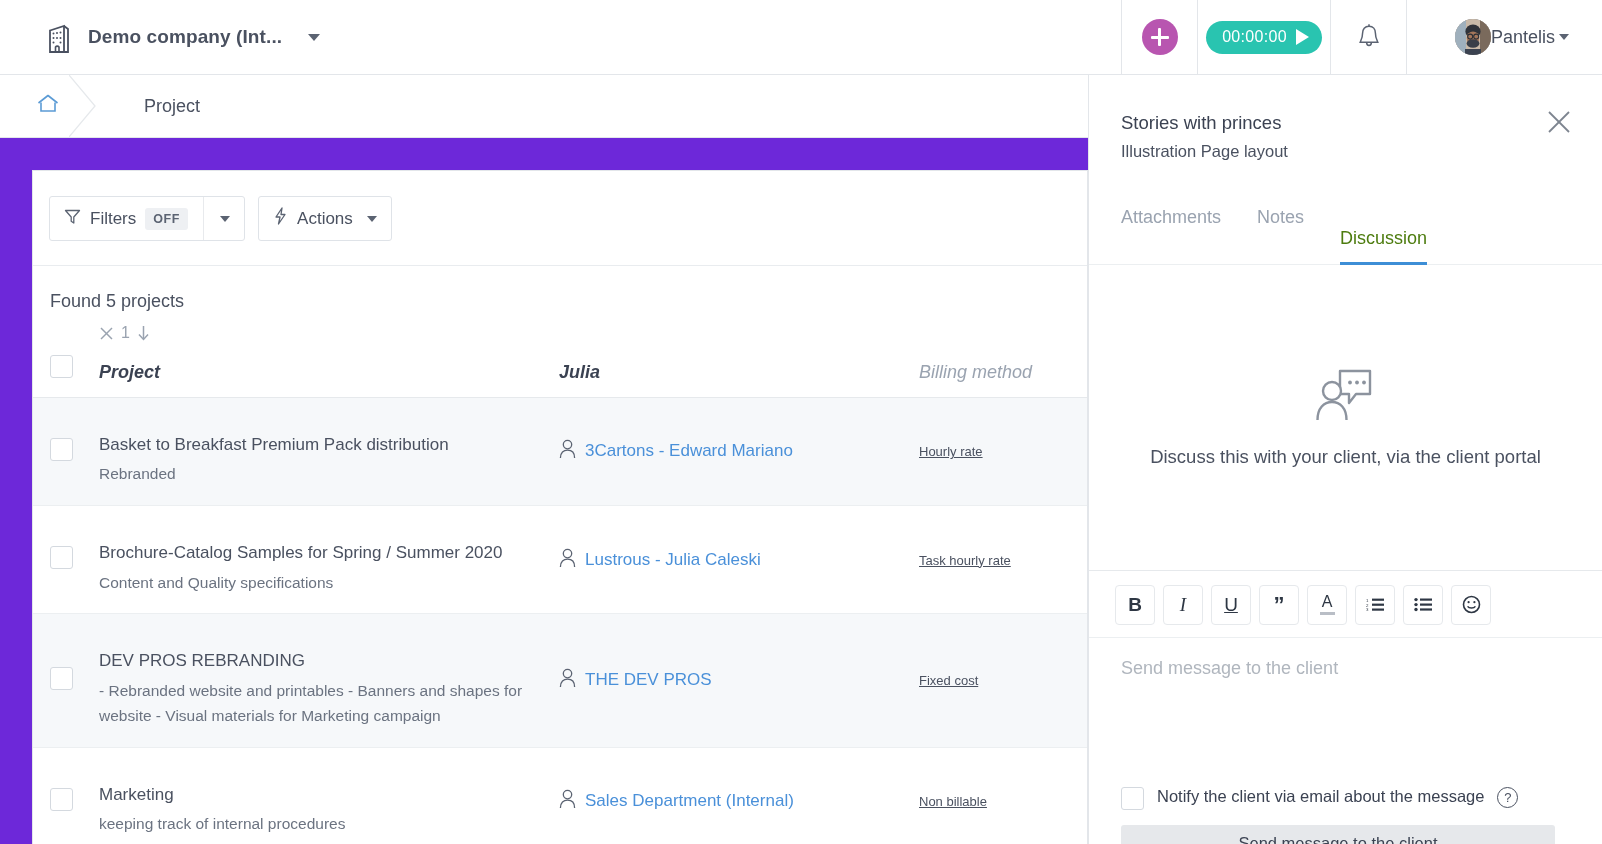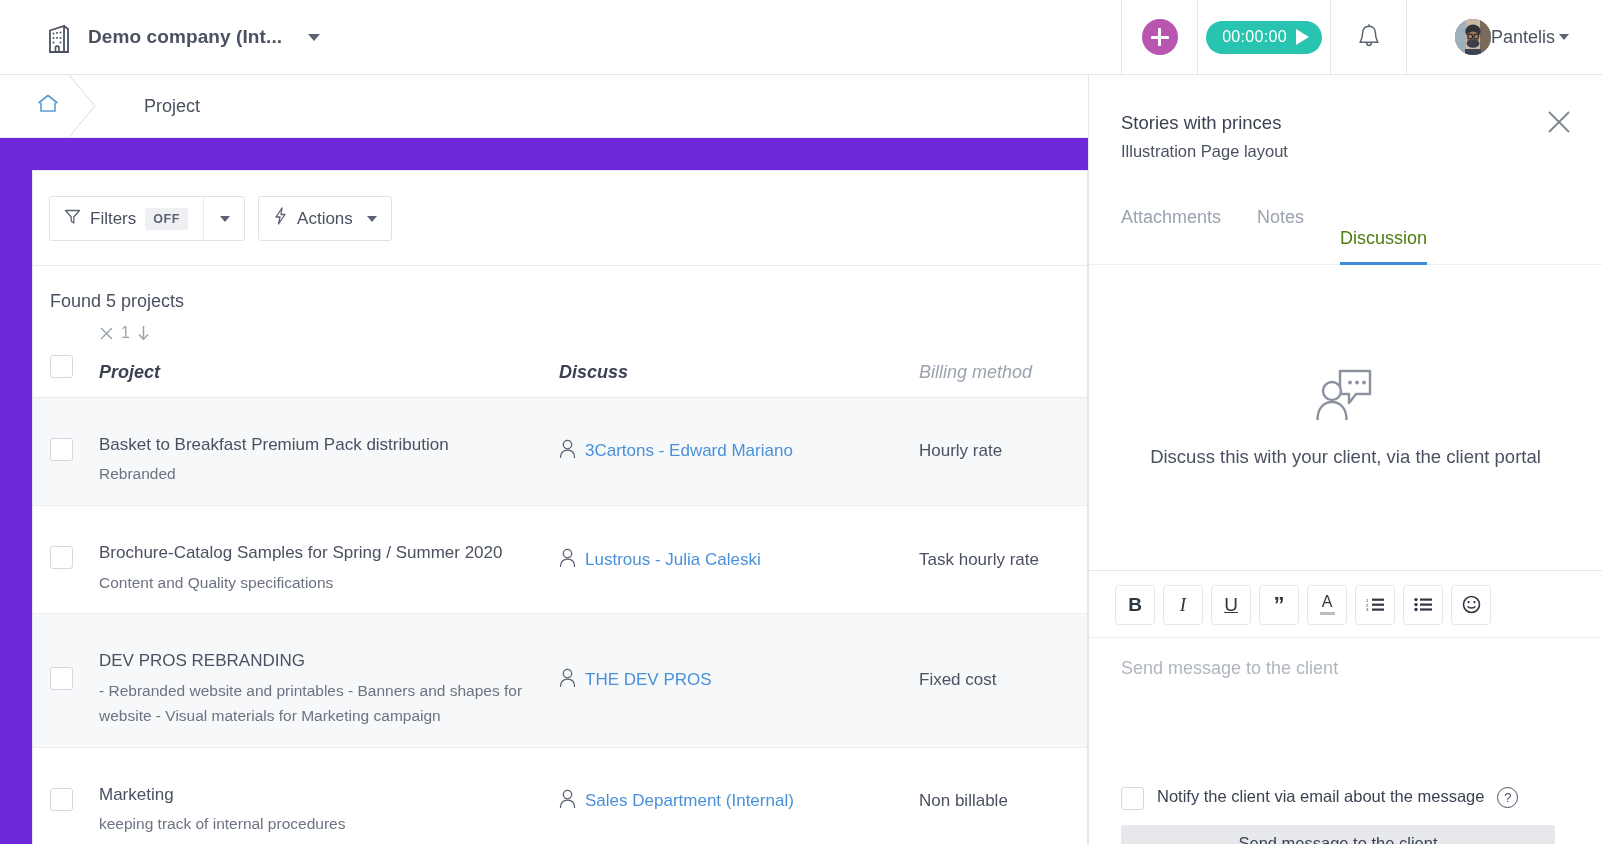--- a/index.html
+++ b/index.html
@@ -92,21 +92,21 @@
   tbody tr { border-bottom:1px solid #eceff1; }
   tbody tr.alt { background:#f6f8fa; }
   tbody td { padding:18px 0; vertical-align:middle; }
   td.c-check { padding-left:17px; }
   .chk { width:23px;height:23px;border:1px solid #d4d9df;border-radius:3px;background:#fff;
          display:inline-block; cursor:pointer; }
   .p-title { font-size:17px; color:#4a5160; line-height:1.45;margin-top:17px; }
   .p-sub { font-size:15.5px; color:#6b7381; line-height:1.6; margin-top:5px; padding-right:24px; }
   .client-cell { display:flex; align-items:center; gap:9px; }
   .client-link { color:#4a90d9; font-size:17px; cursor:pointer; }
-  .billing { font-size:17px; color:#4a5160; }
+  .billing { font-size:13px; color:#4a5160;text-decoration:underline; }
 
   
   .side { position:absolute; top:75px; right:0; width:514px; height:769px;
           background:#fff; border-left:1px solid #e3e6ea; }
   .side-head { padding:34px 34px 0 32px; position:relative; }
   .side-title { font-size:18.5px; color:#3b4252; line-height:1.5; }
   .side-sub { font-size:16.5px; color:#4a5160; margin-top:5px; }
   .side-close { position:absolute; top:34px; right:30px; cursor:pointer; width:26px;height:26px; }
 
   .tabs { display:flex; gap:0; padding:46px 0 0 32px; }
@@ -268,21 +268,21 @@
                   <path d="M2 9.5 L6.5 14.5 L11 9.5" stroke="#9aa3b0" stroke-width="1.5" fill="none"></path>
                 </svg>
               </span>
             </td>
           </tr>
           <tr>
             <th class="c-check">
               <span class="chk"></span>
             </th>
             <th class="c-project">Project</th>
-            <th class="c-client">Discuss</th>
+            <th class="c-client">Julia</th>
             <th class="c-billing">Billing method</th>
           </tr>
         </thead>
         <tbody>
           <tr class="alt">
             <td class="c-check">
               <span class="chk"></span>
             </td>
             <td>
               <div class="p-title">Basket to Breakfast Premium Pack distribution</div>

